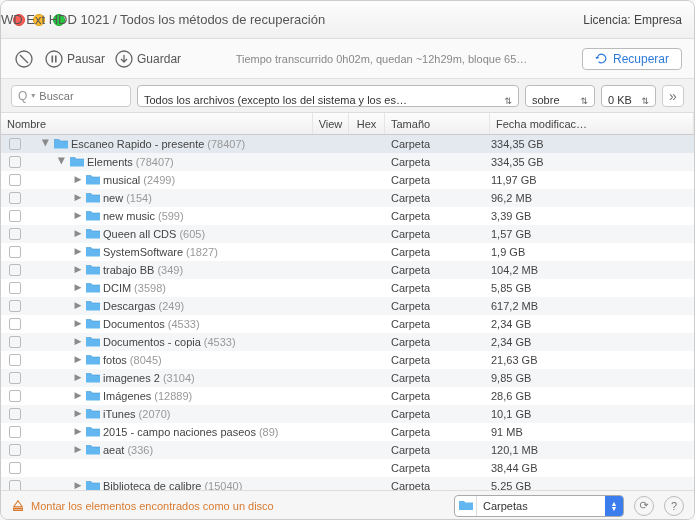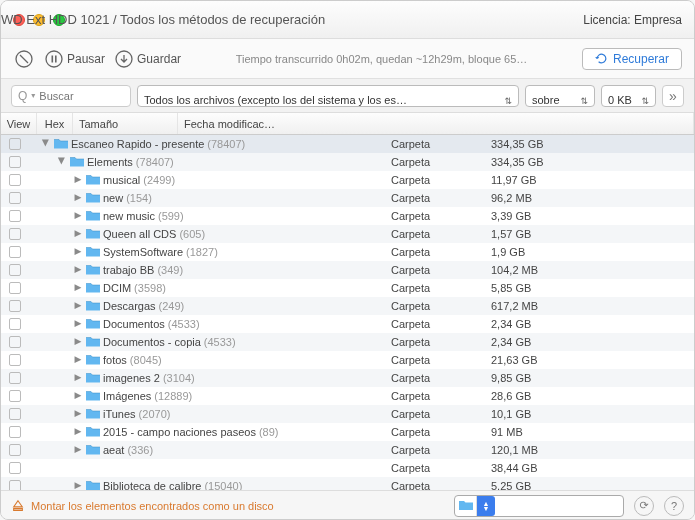--- a/index.html
+++ b/index.html
@@ -119,20 +119,21 @@
     <span class="arr">⇅</span>
   </div>
   <div class="dd kb">
     <span>0 KB</span>
     <span class="arr">⇅</span>
   </div>
   <div class="chev">»</div>
 </div>
 
 <div class="colhdr">
+  <div class="c-name">Nombre</div>
   <div class="c-view">View</div>
   <div class="c-hex">Hex</div>
   <div class="c-size">Tamaño</div>
   <div class="c-date">Fecha modificac…</div>
 </div>
 
 <div class="list" id="list">
     <div class="row sel">
       <div class="cell-name">
         <span class="ck"></span>
@@ -496,20 +497,21 @@
         <path d="M8 2 L13 9 H3 Z M3 11 h10 v2 h-10 z" fill="none" stroke="#d97a2f" stroke-width="1.2"></path>
       </svg>
     <span>Montar los elementos encontrados como un disco</span>
   </div>
   <div class="fsel">
     <div class="ficon">
       <svg width="14" height="11" viewBox="0 0 14 11">
           <path d="M0 1 h5 l1.5 1.5 H14 V10 H0 Z" fill="#62b7f0"></path>
         </svg>
     </div>
+    <div class="ftxt">Carpetas</div>
     <div class="fbtn">
         <span>▲</span>
         <span>▼</span>
       </div>
   </div>
   <div class="qbtn">⟳</div>
   <div class="qbtn">?</div>
 </div>
 
 </body></html>

